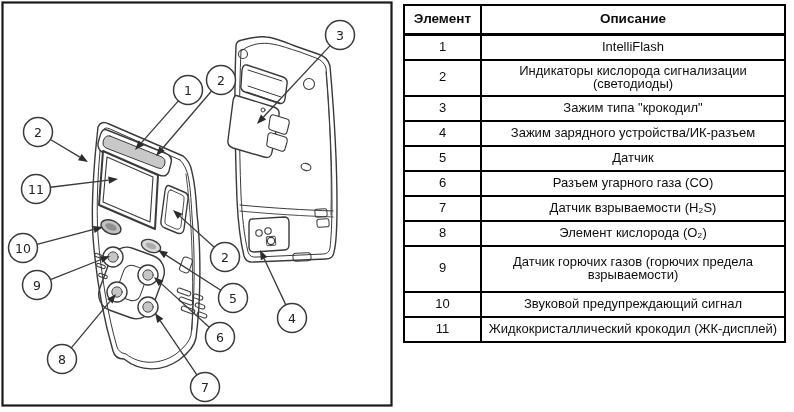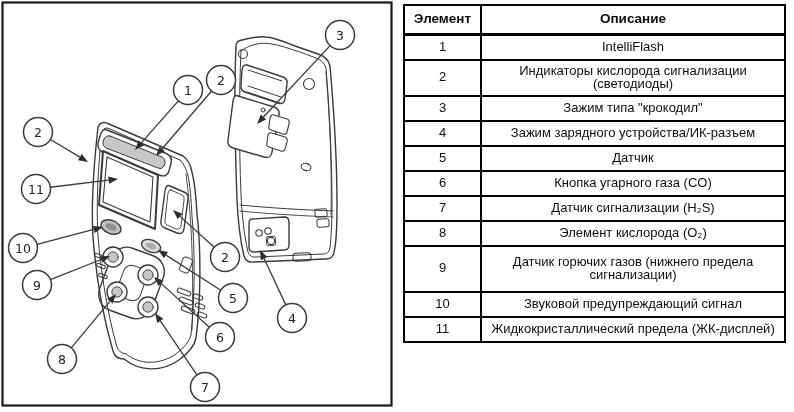--- a/index.html
+++ b/index.html
@@ -283,36 +283,36 @@
       <tr>
         <td class="c-num">4</td>
         <td class="c-desc">Зажим зарядного устройства/ИК-разъем</td>
       </tr>
       <tr>
         <td class="c-num">5</td>
         <td class="c-desc">Датчик</td>
       </tr>
       <tr>
         <td class="c-num">6</td>
-        <td class="c-desc">Кнопка угарного газа (CO)</td>
+        <td class="c-desc">Разъем угарного газа (CO)</td>
       </tr>
       <tr>
         <td class="c-num">7</td>
-        <td class="c-desc">Датчик сигнализации (H₂S)</td>
+        <td class="c-desc">Датчик взрываемости (H₂S)</td>
       </tr>
       <tr>
         <td class="c-num">8</td>
         <td class="c-desc">Элемент кислорода (O₂)</td>
       </tr>
       <tr>
         <td class="c-num">9</td>
-        <td class="c-desc">Датчик горючих газов (нижнего предела сигнализации)</td>
+        <td class="c-desc">Датчик горючих газов (горючих предела взрываемости)</td>
       </tr>
       <tr>
         <td class="c-num">10</td>
         <td class="c-desc">Звуковой предупреждающий сигнал</td>
       </tr>
       <tr>
         <td class="c-num">11</td>
-        <td class="c-desc">Жидкокристаллический предела (ЖК-дисплей)</td>
+        <td class="c-desc">Жидкокристаллический крокодил (ЖК-дисплей)</td>
       </tr>
     </tbody>
 </table>
 
 </body></html>

